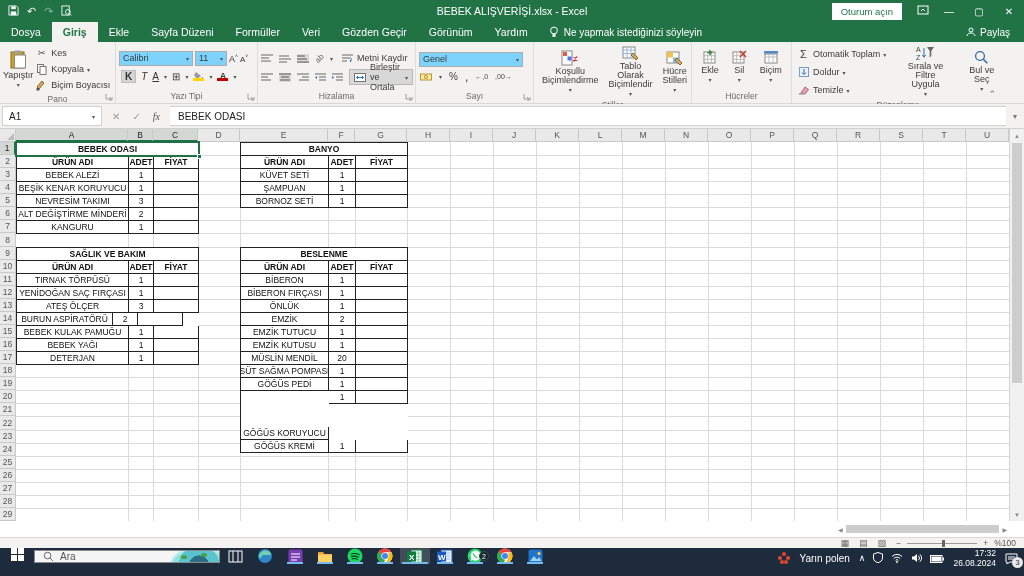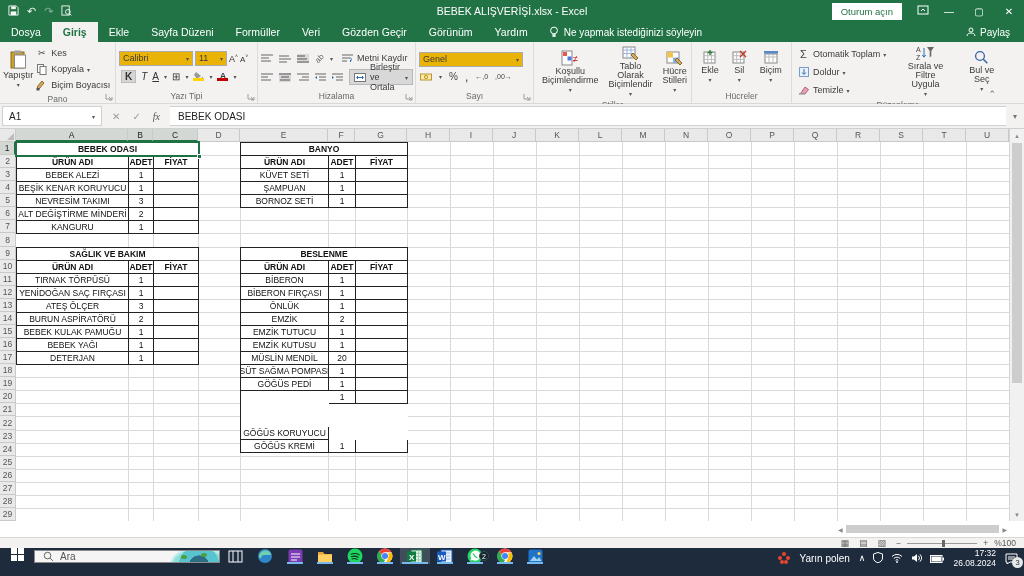--- a/index.html
+++ b/index.html
@@ -28,21 +28,21 @@
   
   .ribbon { position:absolute; left:0; top:42px; width:1024px; height:62px; background:#f3f2f1; border-bottom:1px solid #d8d8d8; display:flex; font-size:9px; color:#3b3b3b; }
   .rgroup { position:relative; display:flex; flex-direction:column; border-right:1px solid #dcdcdc; padding:3px 3px 0 3px; }
   .rgroup .content { flex:1; display:flex; }
   .glabel { height:13px; text-align:center; color:#696969; font-size:8.5px; line-height:13px; }
   .launcher { position:absolute; right:2px; bottom:2px; width:8px; height:8px; opacity:.6; }
   .bigbtn { width:40px; display:flex; flex-direction:column; align-items:center; justify-content:center; gap:1px; text-align:center; }
   .smallrow { display:flex; align-items:center; gap:3px; height:16px; padding:0 2px; white-space:nowrap; }
   .icn { display:inline-flex; width:13px; height:13px; align-items:center; justify-content:center; }
   .caret { font-size:6px; color:#555; }
-  .combo { background:#eab308; border:1px solid #ababab; height:15px; display:flex; align-items:center; padding:0 3px; font-size:9px; justify-content:space-between; }
+  .combo { background:#7dd3fc; border:1px solid #ababab; height:15px; display:flex; align-items:center; padding:0 3px; font-size:9px; justify-content:space-between; }
   .fontbtns { display:flex; align-items:center; gap:5px; height:17px; padding:0 2px; }
   .fb { font-size:10px; color:#333; }
   .fb.k { font-weight:bold; background:#d5d5d5; padding:0 3px; border:1px solid #bdbdbd; }
   .fb.t { font-style:italic; }
   .fb.u { text-decoration:underline; }
   .colorbar { display:inline-block; width:11px; height:3px; margin-top:-2px; }
   .alignicon { display:inline-block; width:12px; height:9px; }
   .merge-btn { border:1px solid #b8b8b8; background:#d8d8d8; height:16px; display:flex; align-items:center; gap:4px; padding:0 4px; }
   .stackbtn { display:flex; flex-direction:column; align-items:center; justify-content:center; text-align:center; padding:0 5px; gap:1px; line-height:9px; }
   .edit-left { display:flex; flex-direction:column; justify-content:center; gap:2px; }
@@ -646,21 +646,21 @@
             <div class="tcell" style="width: 112px; height: 13.07px;">YENİDOĞAN SAÇ FIRÇASI</div>
             <div class="tcell" style="width: 25px; height: 13.07px;">1</div>
             <div class="tcell" style="width: 45px; height: 13.07px;"></div>
           </div>
           <div class="trow">
             <div class="tcell" style="width: 112px; height: 13.07px;">ATEŞ ÖLÇER</div>
             <div class="tcell" style="width: 25px; height: 13.07px;">3</div>
             <div class="tcell" style="width: 45px; height: 13.07px;"></div>
           </div>
           <div class="trow">
-            <div class="tcell" style="width: 112px; height: 13.07px;">BURUN ASPİRATÖRÜ</div>
+            <div class="tcell" style="width: 96px; height: 13.07px;">BURUN ASPİRATÖRÜ</div>
             <div class="tcell" style="width: 25px; height: 13.07px;">2</div>
             <div class="tcell" style="width: 45px; height: 13.07px;"></div>
           </div>
           <div class="trow">
             <div class="tcell" style="width: 112px; height: 13.07px;">BEBEK KULAK PAMUĞU</div>
             <div class="tcell" style="width: 25px; height: 13.07px;">1</div>
             <div class="tcell" style="width: 45px; height: 13.07px;"></div>
           </div>
           <div class="trow">
             <div class="tcell" style="width: 112px; height: 13.07px;">BEBEK YAĞI</div>

